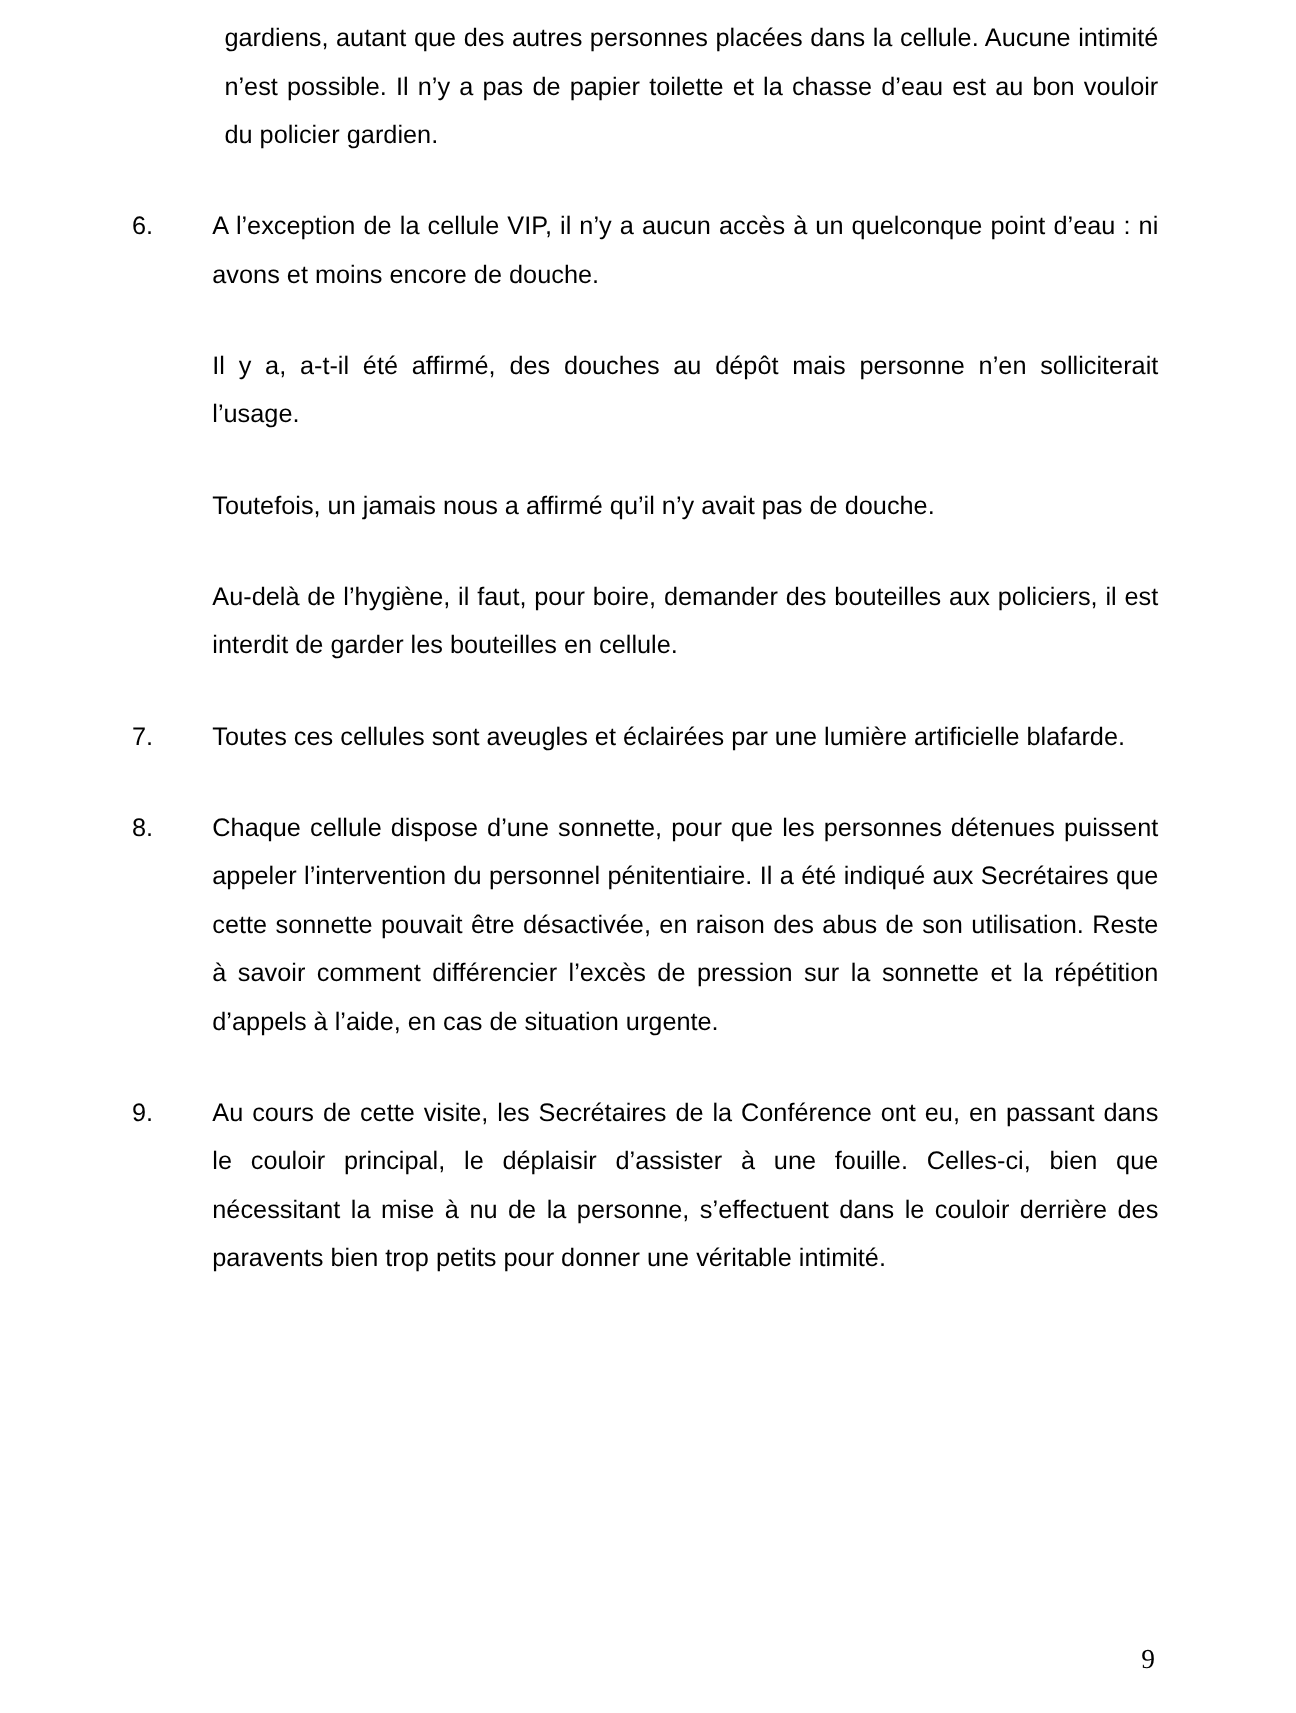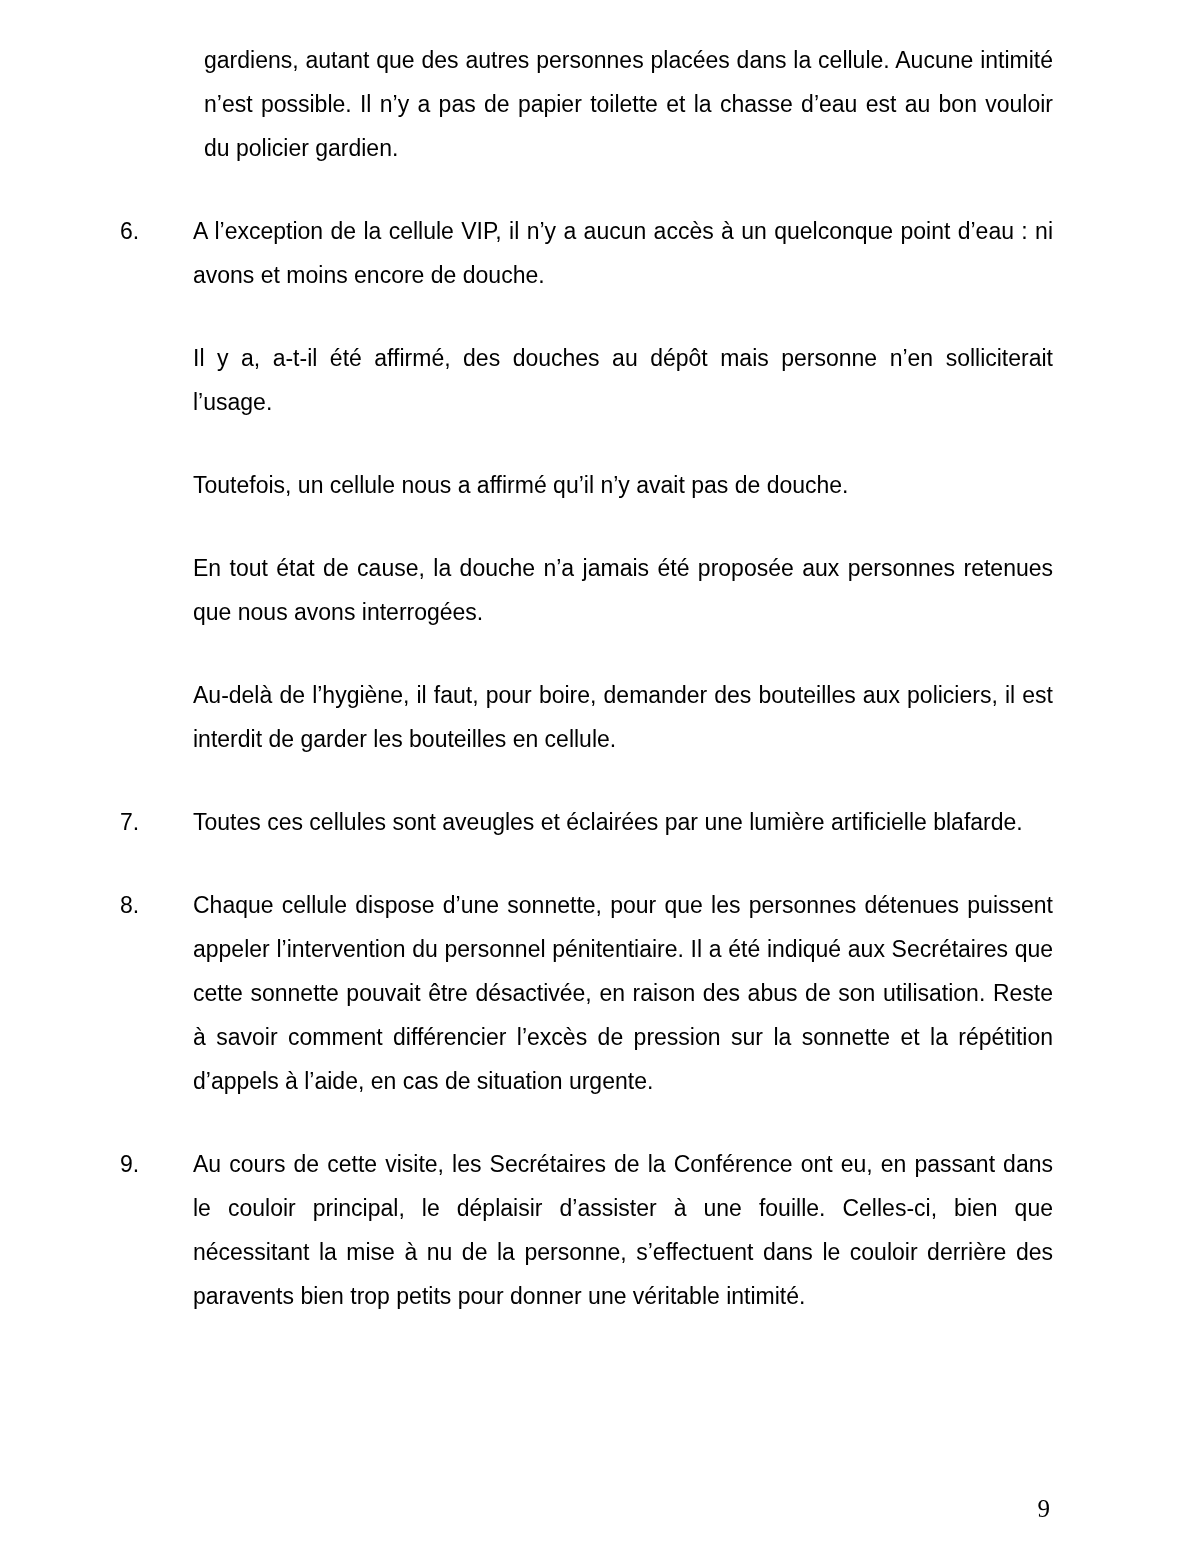--- a/index.html
+++ b/index.html
@@ -12,21 +12,21 @@
     width: 1178px;
     height: 1557px;
     background: #ffffff;
     color: #000000;
     font-family: "Liberation Sans", sans-serif;
     font-size: 23px;
     overflow: hidden;
   }
   .content {
     position: absolute;
-    top: 38px;
+    top: 12px;
     left: 120px;
     width: 933px;
   }
   .para {
     display: flex;
     align-items: flex-start;
     text-align: justify;
     line-height: 44px;
     margin: 0 0 39px 0;
   }
@@ -68,27 +68,23 @@
       <span class="text">A l’exception de la cellule VIP, il n’y a aucun accès à un quelconque point d’eau : ni avons et moins encore de douche.</span>
     </div>
 
     <div class="para">
       <span class="num"></span>
       <span class="text">Il y a, a-t-il été affirmé, des douches au dépôt mais personne n’en solliciterait l’usage.</span>
     </div>
 
     <div class="para">
       <span class="num"></span>
-      <span class="text">Toutefois, un cellule nous a affirmé qu’il n’y avait pas de douche.</span>
+      <span class="text">Toutefois, un jamais nous a affirmé qu’il n’y avait pas de douche.</span>
     </div>
 
-    <div class="para">
-      <span class="num"></span>
-      <span class="text">En tout état de cause, la douche n’a jamais été proposée aux personnes retenues que nous avons interrogées.</span>
-    </div>
 
     <div class="para">
       <span class="num"></span>
       <span class="text">Au-delà de l’hygiène, il faut, pour boire, demander des bouteilles aux policiers, il est interdit de garder les bouteilles en cellule.</span>
     </div>
 
     <div class="para">
       <span class="num">7.</span>
       <span class="text">Toutes ces cellules sont aveugles et éclairées par une lumière artificielle blafarde.</span>
     </div>

